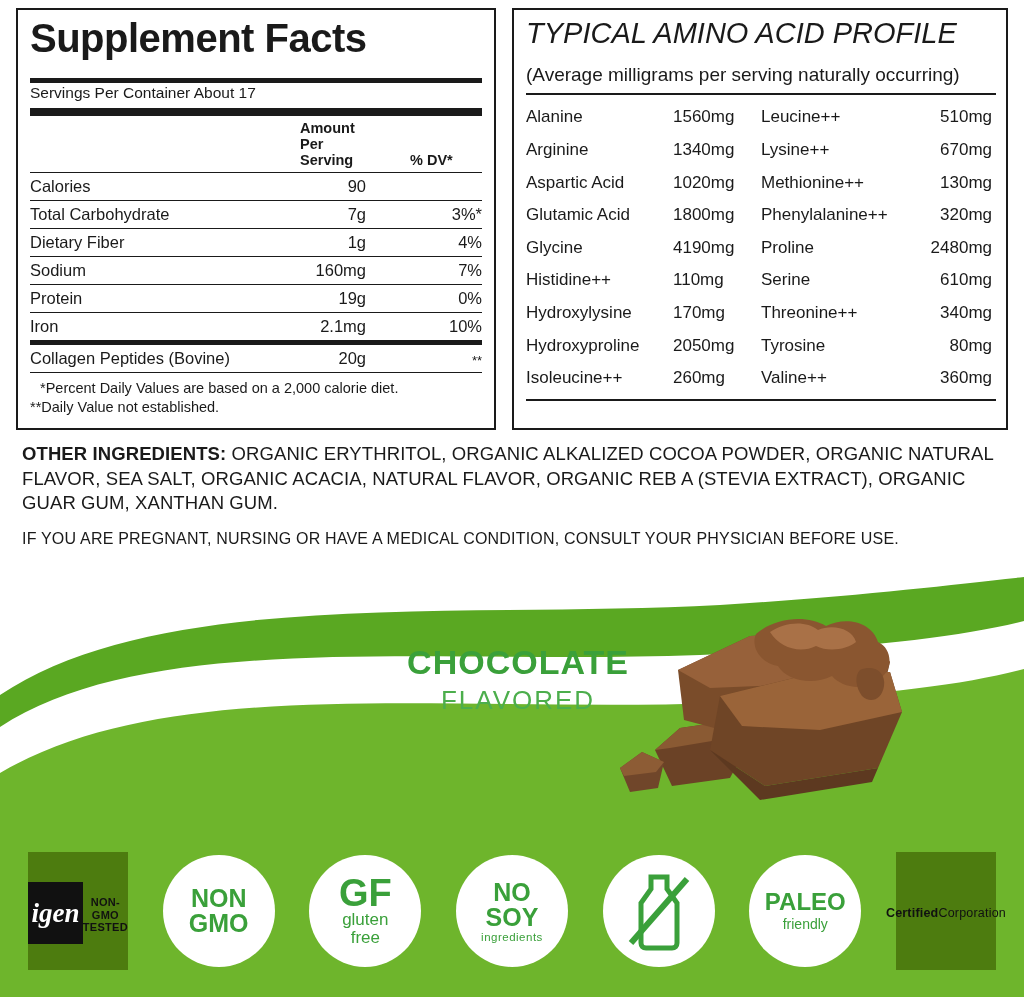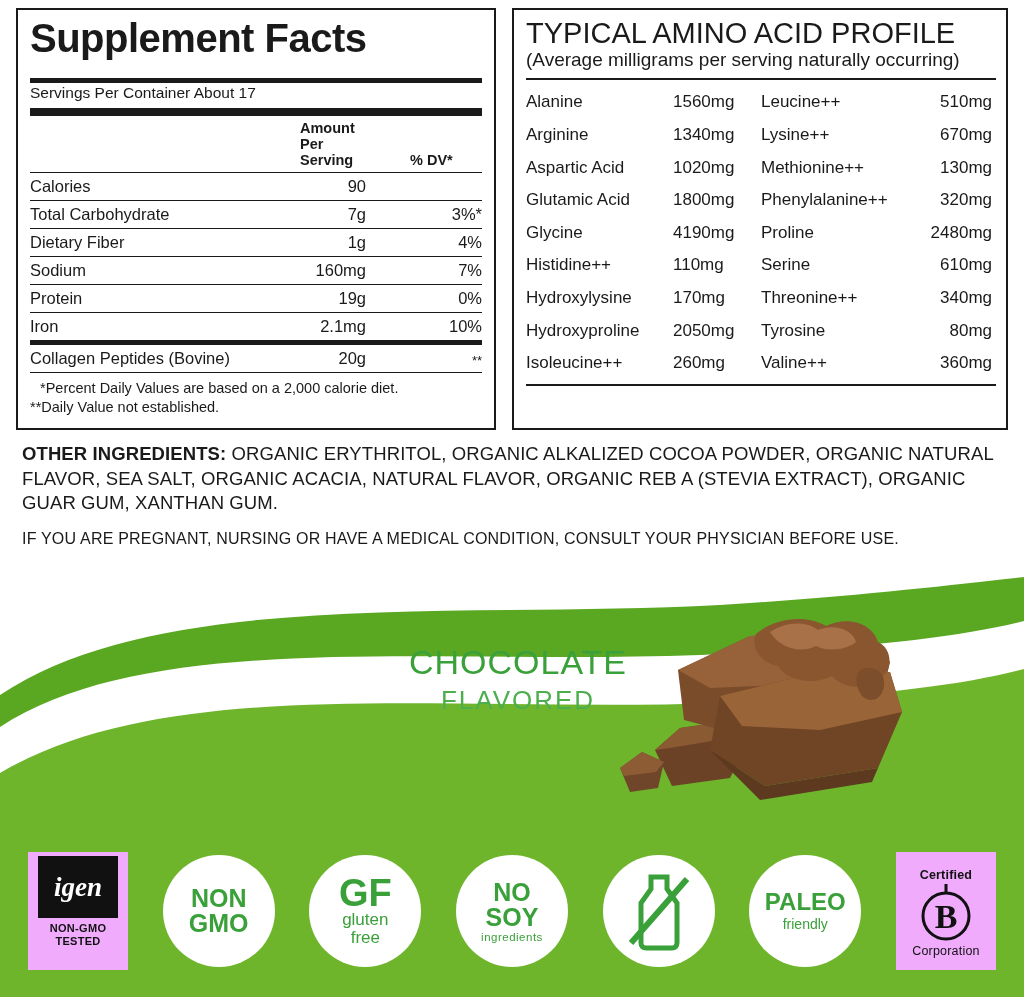--- a/index.html
+++ b/index.html
@@ -42,21 +42,21 @@
   table.sf tr.row td { border-top: 1px solid #1a1a1a; }
   table.sf td.name { text-align: left; }
   table.sf td.amt { text-align: right; width: 110px; padding-right: 44px; }
   table.sf td.dv { text-align: right; width: 72px; }
   td.indent { padding-left: 22px; }
   tr.thickline td { border-top: 5px solid #1a1a1a !important; }
   .footnote { font-size: 14.5px; line-height: 1.35; padding-top: 6px; }
   .footnote .fn-indent { padding-left: 10px; }
 
   
-  .aa-title { font-size: 29px; line-height: 1.05; margin: 2px 0 2px 0; }
+  .aa-title { font-size: 29px; line-height: 1.05; margin: 2px 0 17px 0; font-style: italic; }
   .aa-sub { font-size: 19px; line-height: 1.1; margin-bottom: 7px; }
   .aa-rule { border-bottom: 2px solid #1a1a1a; margin: 4px 0 6px 0; }
   .aa-grid { display: flex; }
   .aa-col { width: 50%; }
   .aa-row { display: flex; font-size: 17px; line-height: 1.92; }
   .aa-name { flex: 1; }
   .aa-val { width: 88px; text-align: left; }
   .aa-col.right .aa-name { flex: 1; }
   .aa-col.right .aa-val { width: 80px; text-align: right; padding-right: 4px; }
   .aa-foot { font-size: 17px; padding-top: 4px; }
@@ -77,43 +77,43 @@
   .green-area {
     position: absolute; left: 0; bottom: 0; width: 1024px; height: 420px;
     overflow: hidden;
   }
   .green-area svg { position: absolute; left: 0; top: 0; }
 
   .flavor {
     position: absolute; left: 368px; top: 645px; width: 300px; text-align: center;
   }
   .flavor-main {
-    font-size: 34px; font-weight: normal; color: #3aa03a; letter-spacing: 1px; line-height: 1.05;
+    font-size: 34px; font-weight: bold; color: #3aa03a; letter-spacing: 1px; line-height: 1.05;
   }
   .flavor-sub {
     font-size: 26px; color: #4cae4c; letter-spacing: 2px; margin-top: 4px;
   }
 
   
   .choc { position: absolute; left: 560px; top: 600px; width: 360px; height: 220px; }
 
   
   .badges {
     position: absolute; left: 0; bottom: 0; width: 1024px; height: 172px;
     display: flex; align-items: center; justify-content: space-between;
     padding: 0 28px;
   }
   .badge-circle {
     width: 112px; height: 112px; border-radius: 50%;
     background: #fff; display: flex; flex-direction: column;
     align-items: center; justify-content: center; text-align: center;
   }
   .badge-square {
-    width: 100px; height: 118px; background: #f0abfc;
-    display: flex; flex-direction: column; align-items: center; justify-content: flex-start;
+    width: 100px; height: 118px; background: #4d7c0f;
+    display: flex; flex-direction: row; align-items: center; justify-content: flex-start;
     padding-top: 4px;
   }
   .b-non { font-size: 25px; font-weight: bold; color: #3aa03a; line-height: 1.0; }
   .b-gmo { font-size: 25px; font-weight: bold; color: #3aa03a; line-height: 1.0; }
   .b-gf { font-size: 38px; font-weight: bold; color: #3aa03a; line-height: 0.95; }
   .b-gluten { font-size: 17px; color: #3aa03a; line-height: 1.05; }
   .b-free { font-size: 17px; color: #3aa03a; line-height: 1.05; }
   .b-no { font-size: 25px; font-weight: bold; color: #3aa03a; line-height: 1.0; }
   .b-soy { font-size: 25px; font-weight: bold; color: #3aa03a; line-height: 1.0; }
   .b-ingr { font-size: 11.5px; color: #3aa03a; letter-spacing: 0.5px; margin-top:1px;}

